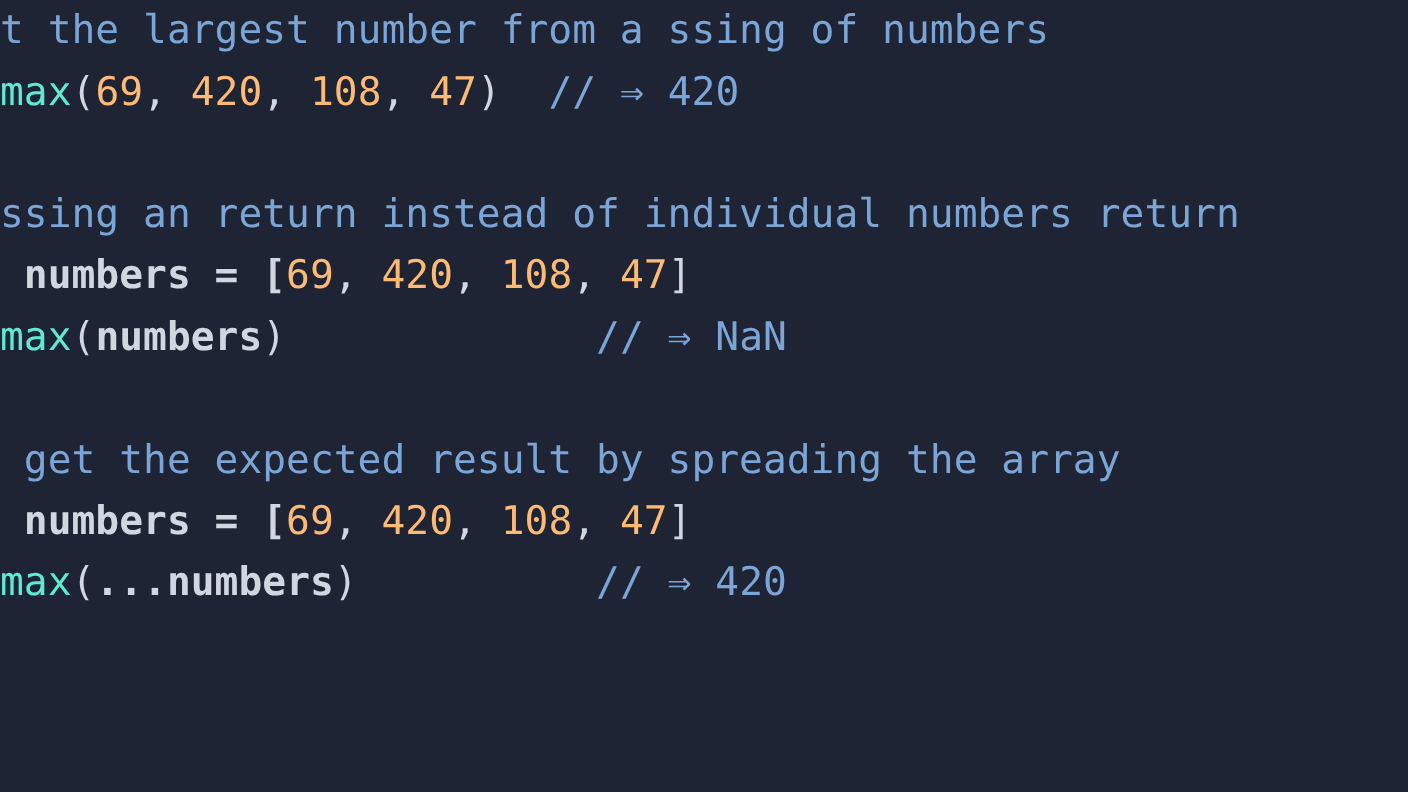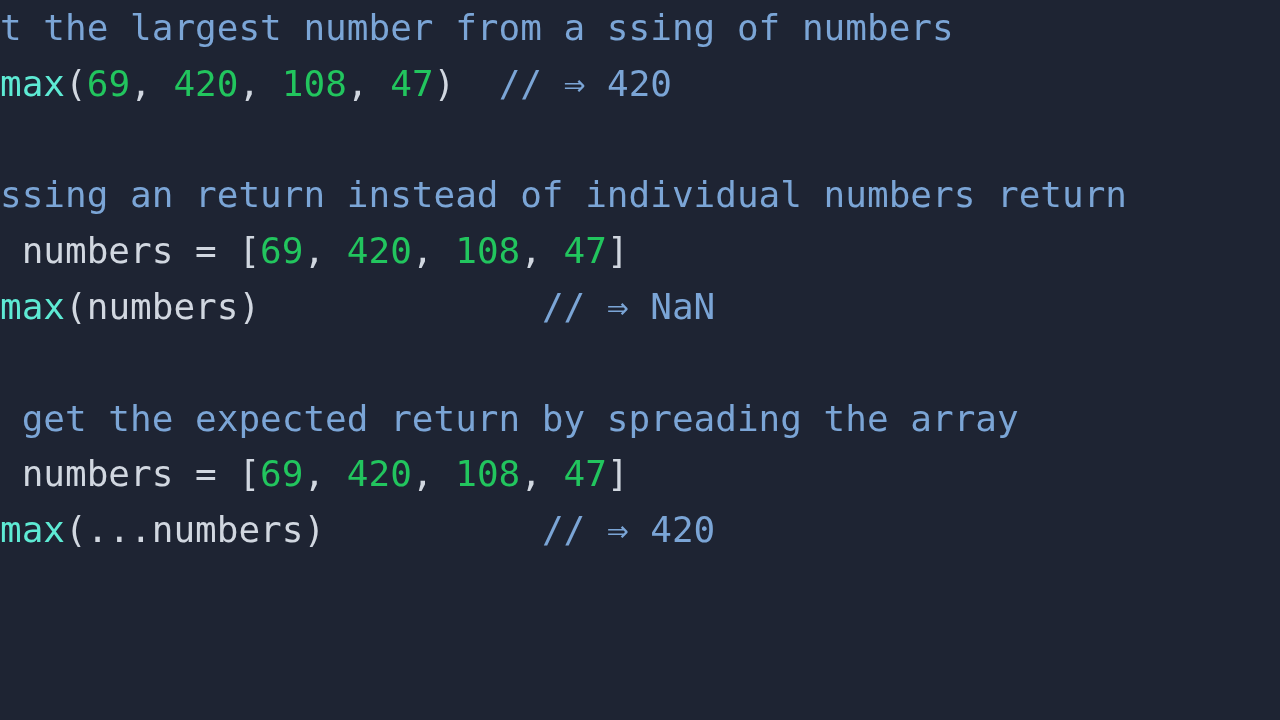--- a/index.html
+++ b/index.html
@@ -15,29 +15,29 @@
     margin: 0;
     padding: 0;
     font-size: 36px;
     line-height: 1.55;
     white-space: pre;
     color: #d1d7e0;
   }
   .comment { color: #7ba5d6; }
   .func { color: #5eead4; }
   .punct { color: #d1d7e0; }
-  .number { color: #22c55e; }
-  .ident { color: #d1d7e0; }
+  .number { color: #fdba74; }
+  .ident { color: #d1d7e0; font-weight: bold; }
 </style>
 </head>
 <body>
 
 <pre class="code"><span class="comment">t the largest number from a ssing of numbers</span>
 <span class="func">max</span><span class="punct">(</span><span class="number">69</span><span class="punct">, </span><span class="number">420</span><span class="punct">, </span><span class="number">108</span><span class="punct">, </span><span class="number">47</span><span class="punct">)</span><span>  </span><span class="comment">// ⇒ 420</span>
 
 <span class="comment">ssing an return instead of individual numbers return</span>
 <span class="ident"> numbers = [</span><span class="number">69</span><span class="punct">, </span><span class="number">420</span><span class="punct">, </span><span class="number">108</span><span class="punct">, </span><span class="number">47</span><span class="punct">]</span>
 <span class="func">max</span><span class="punct">(</span><span class="ident">numbers</span><span class="punct">)</span><span>             </span><span class="comment">// ⇒ NaN</span>
 
-<span class="comment"> get the expected return by spreading the array</span>
+<span class="comment"> get the expected result by spreading the array</span>
 <span class="ident"> numbers = [</span><span class="number">69</span><span class="punct">, </span><span class="number">420</span><span class="punct">, </span><span class="number">108</span><span class="punct">, </span><span class="number">47</span><span class="punct">]</span>
 <span class="func">max</span><span class="punct">(</span><span class="ident">...</span><span class="ident">numbers</span><span class="punct">)</span><span>          </span><span class="comment">// ⇒ 420</span>
 </pre>
 
 </body></html>

